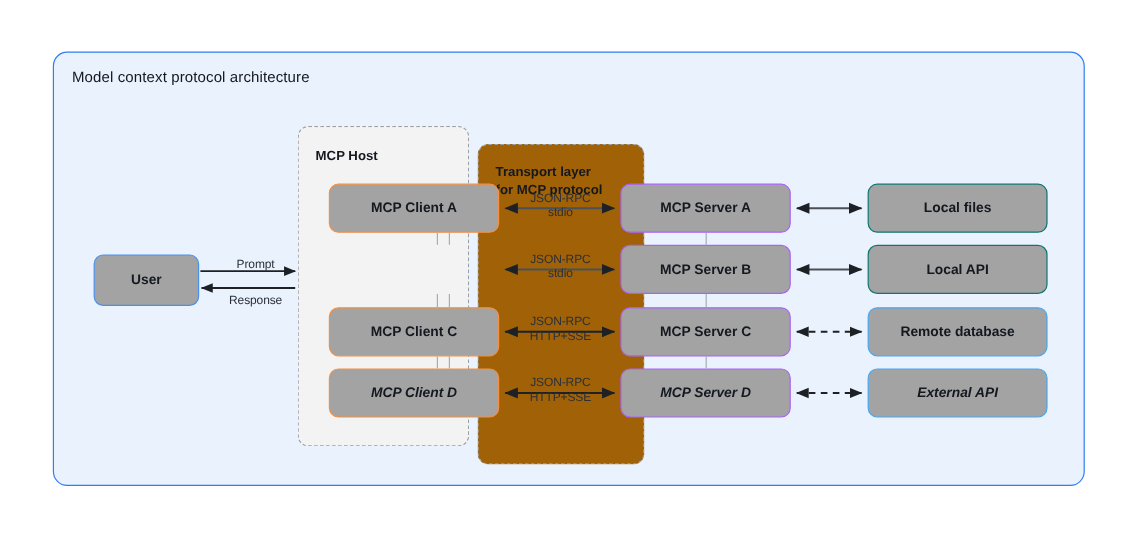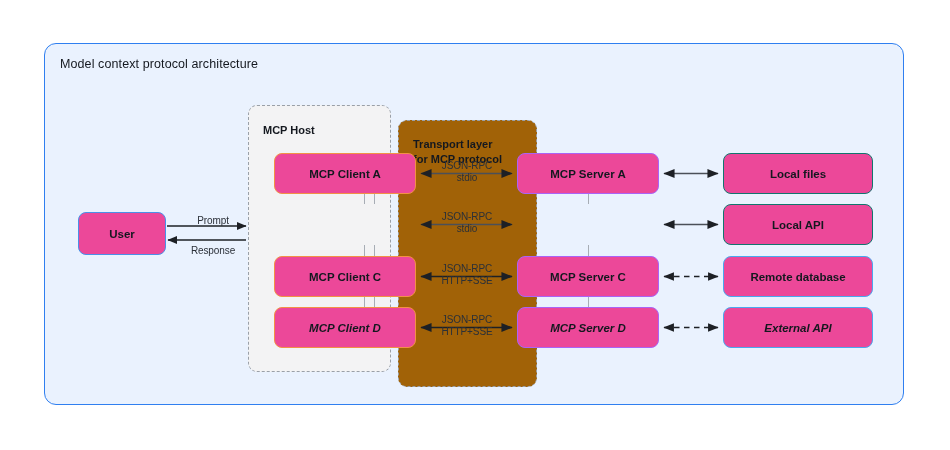--- a/index.html
+++ b/index.html
@@ -75,21 +75,21 @@
     line-height: 15px;
     white-space: pre-line;
   }
   .group-host .group-label { left: 14px; top: 17px; }
   .group-transport .group-label { left: 14px; top: 16px; }
 
   
   .node {
     position: absolute;
     box-sizing: border-box;
-    background: #ec4899;
+    background: #a3a3a3;
     border-radius: 8px;
     display: flex;
     align-items: center;
     justify-content: center;
     font-size: 11.5px;
     font-weight: bold;
     color: #14181f;
     white-space: nowrap;
   }
   .node.client  { border: 1.7px solid #f29145; }
@@ -181,20 +181,21 @@
 for MCP protocol</div>
   </div>
 
   <div class="node user">User</div>
 
   <div class="node client rowbox col-client row0">MCP Client A</div>
   <div class="node client rowbox col-client row2">MCP Client C</div>
   <div class="node client rowbox col-client row3">MCP Client D</div>
 
   <div class="node server rowbox col-server row0">MCP Server A</div>
+  <div class="node server rowbox col-server row1">MCP Server B</div>
   <div class="node server rowbox col-server row2">MCP Server C</div>
   <div class="node server rowbox col-server row3">MCP Server D</div>
 
   <div class="node teal  rowbox col-res row0">Local files</div>
   <div class="node teal  rowbox col-res row1">Local API</div>
   <div class="node lblue rowbox col-res row2">Remote database</div>
   <div class="node lblue rowbox col-res row3">External API</div>
 
   <div class="stub" style="left:364px; top:194px; height:10px;"></div>
   <div class="stub" style="left:374px; top:194px; height:10px;"></div>

